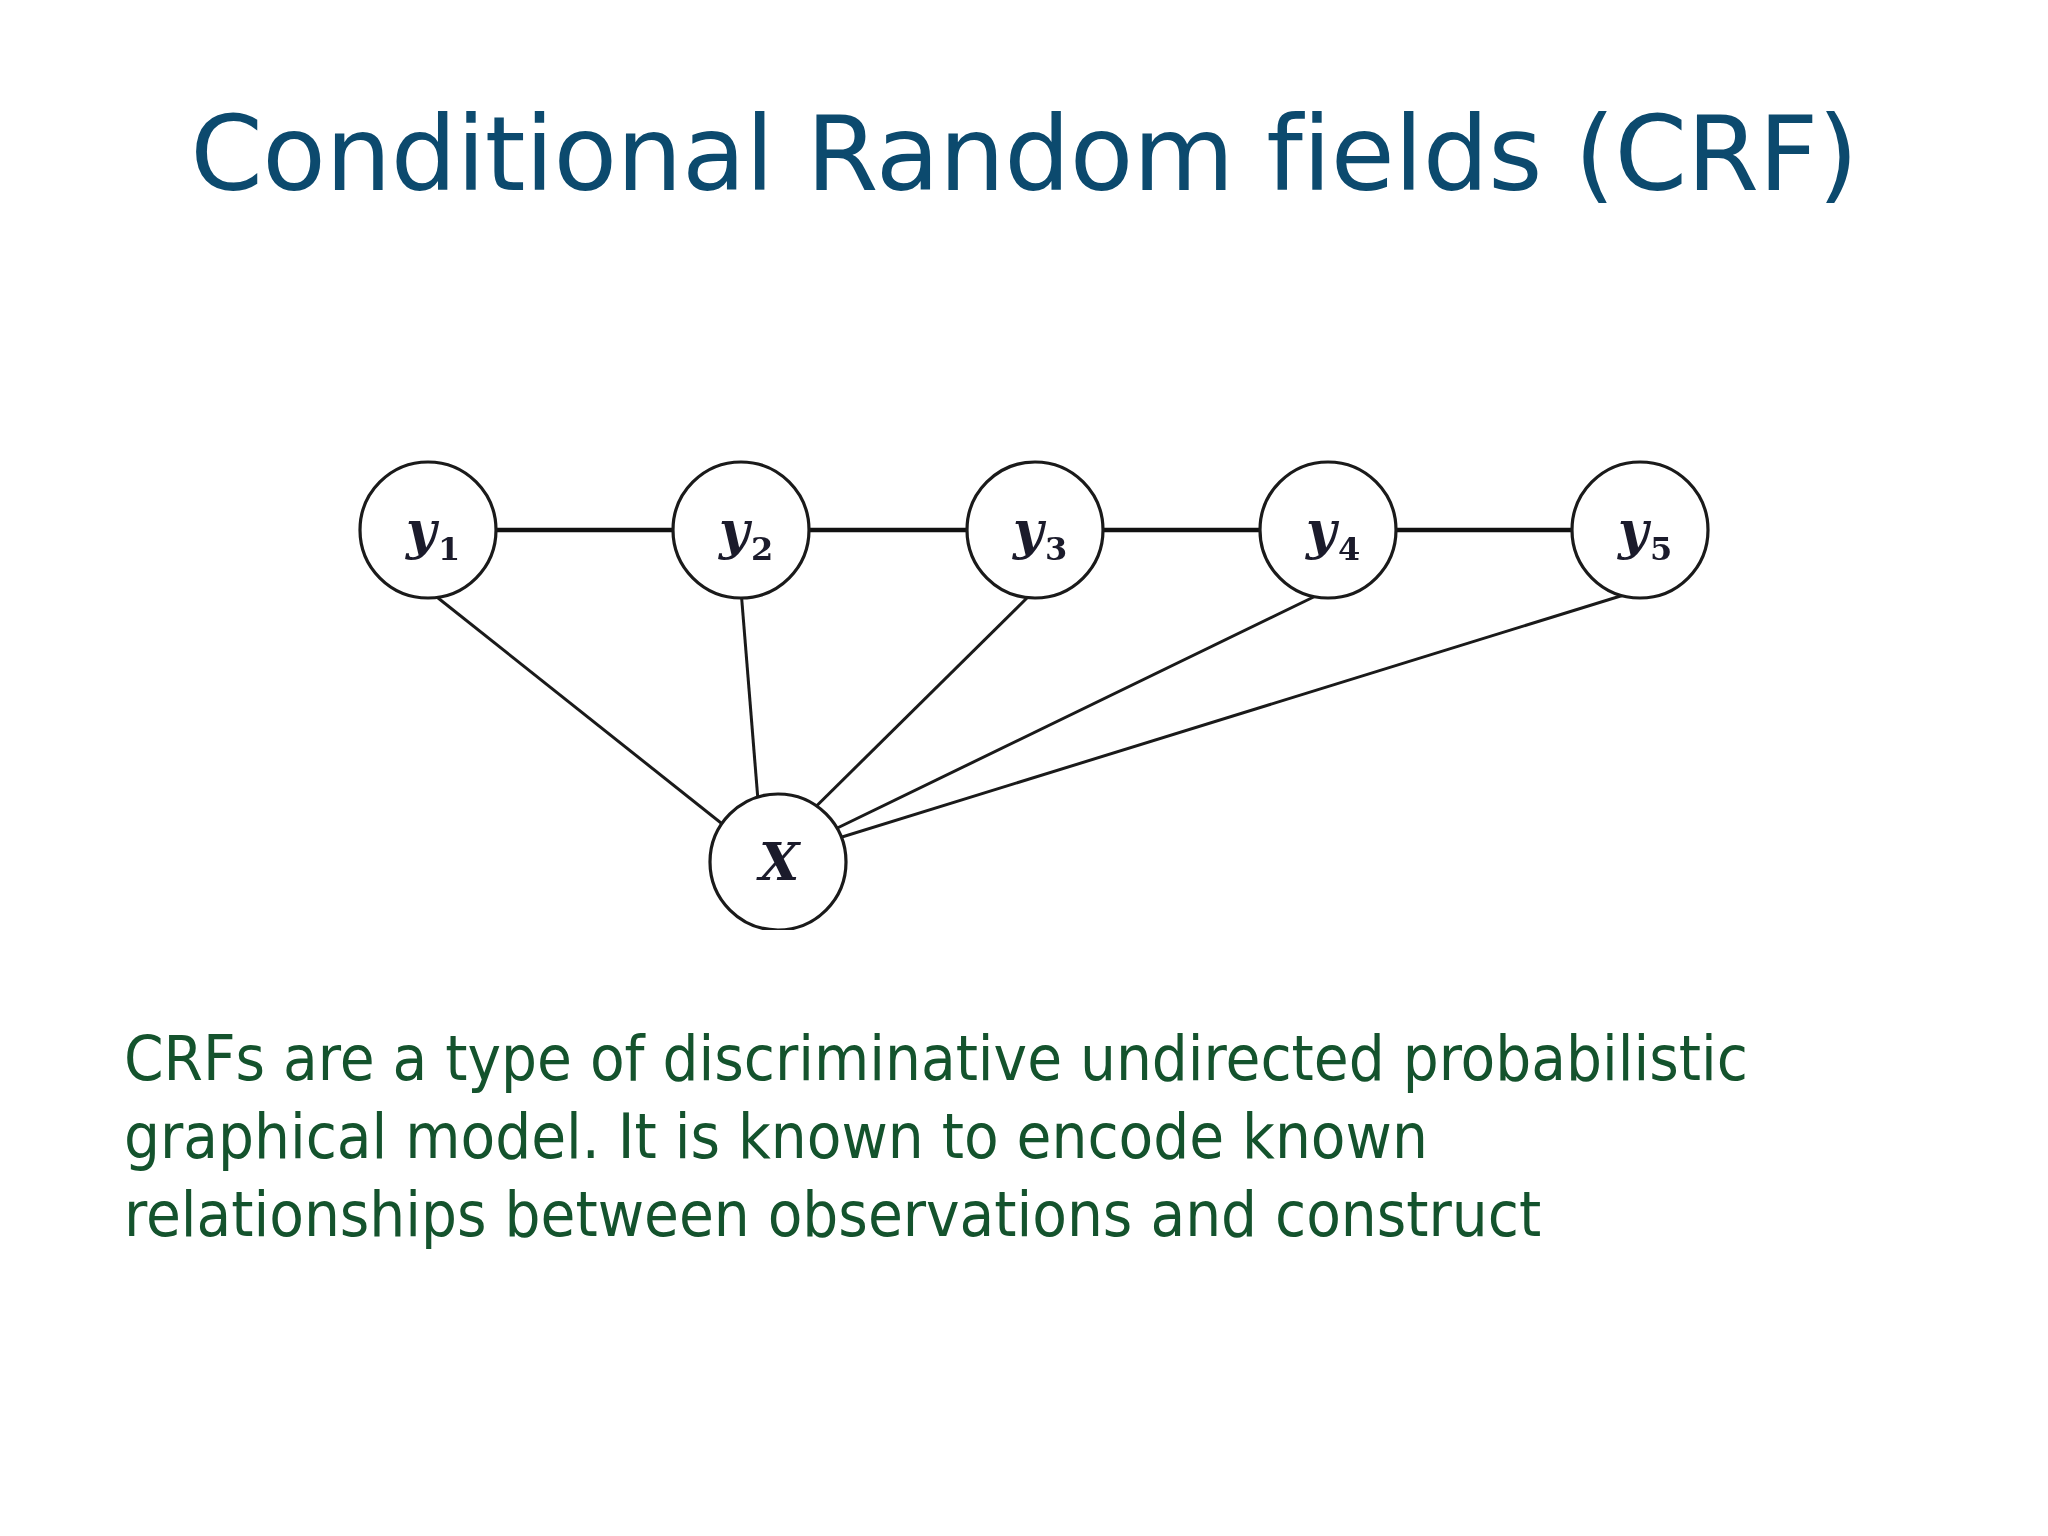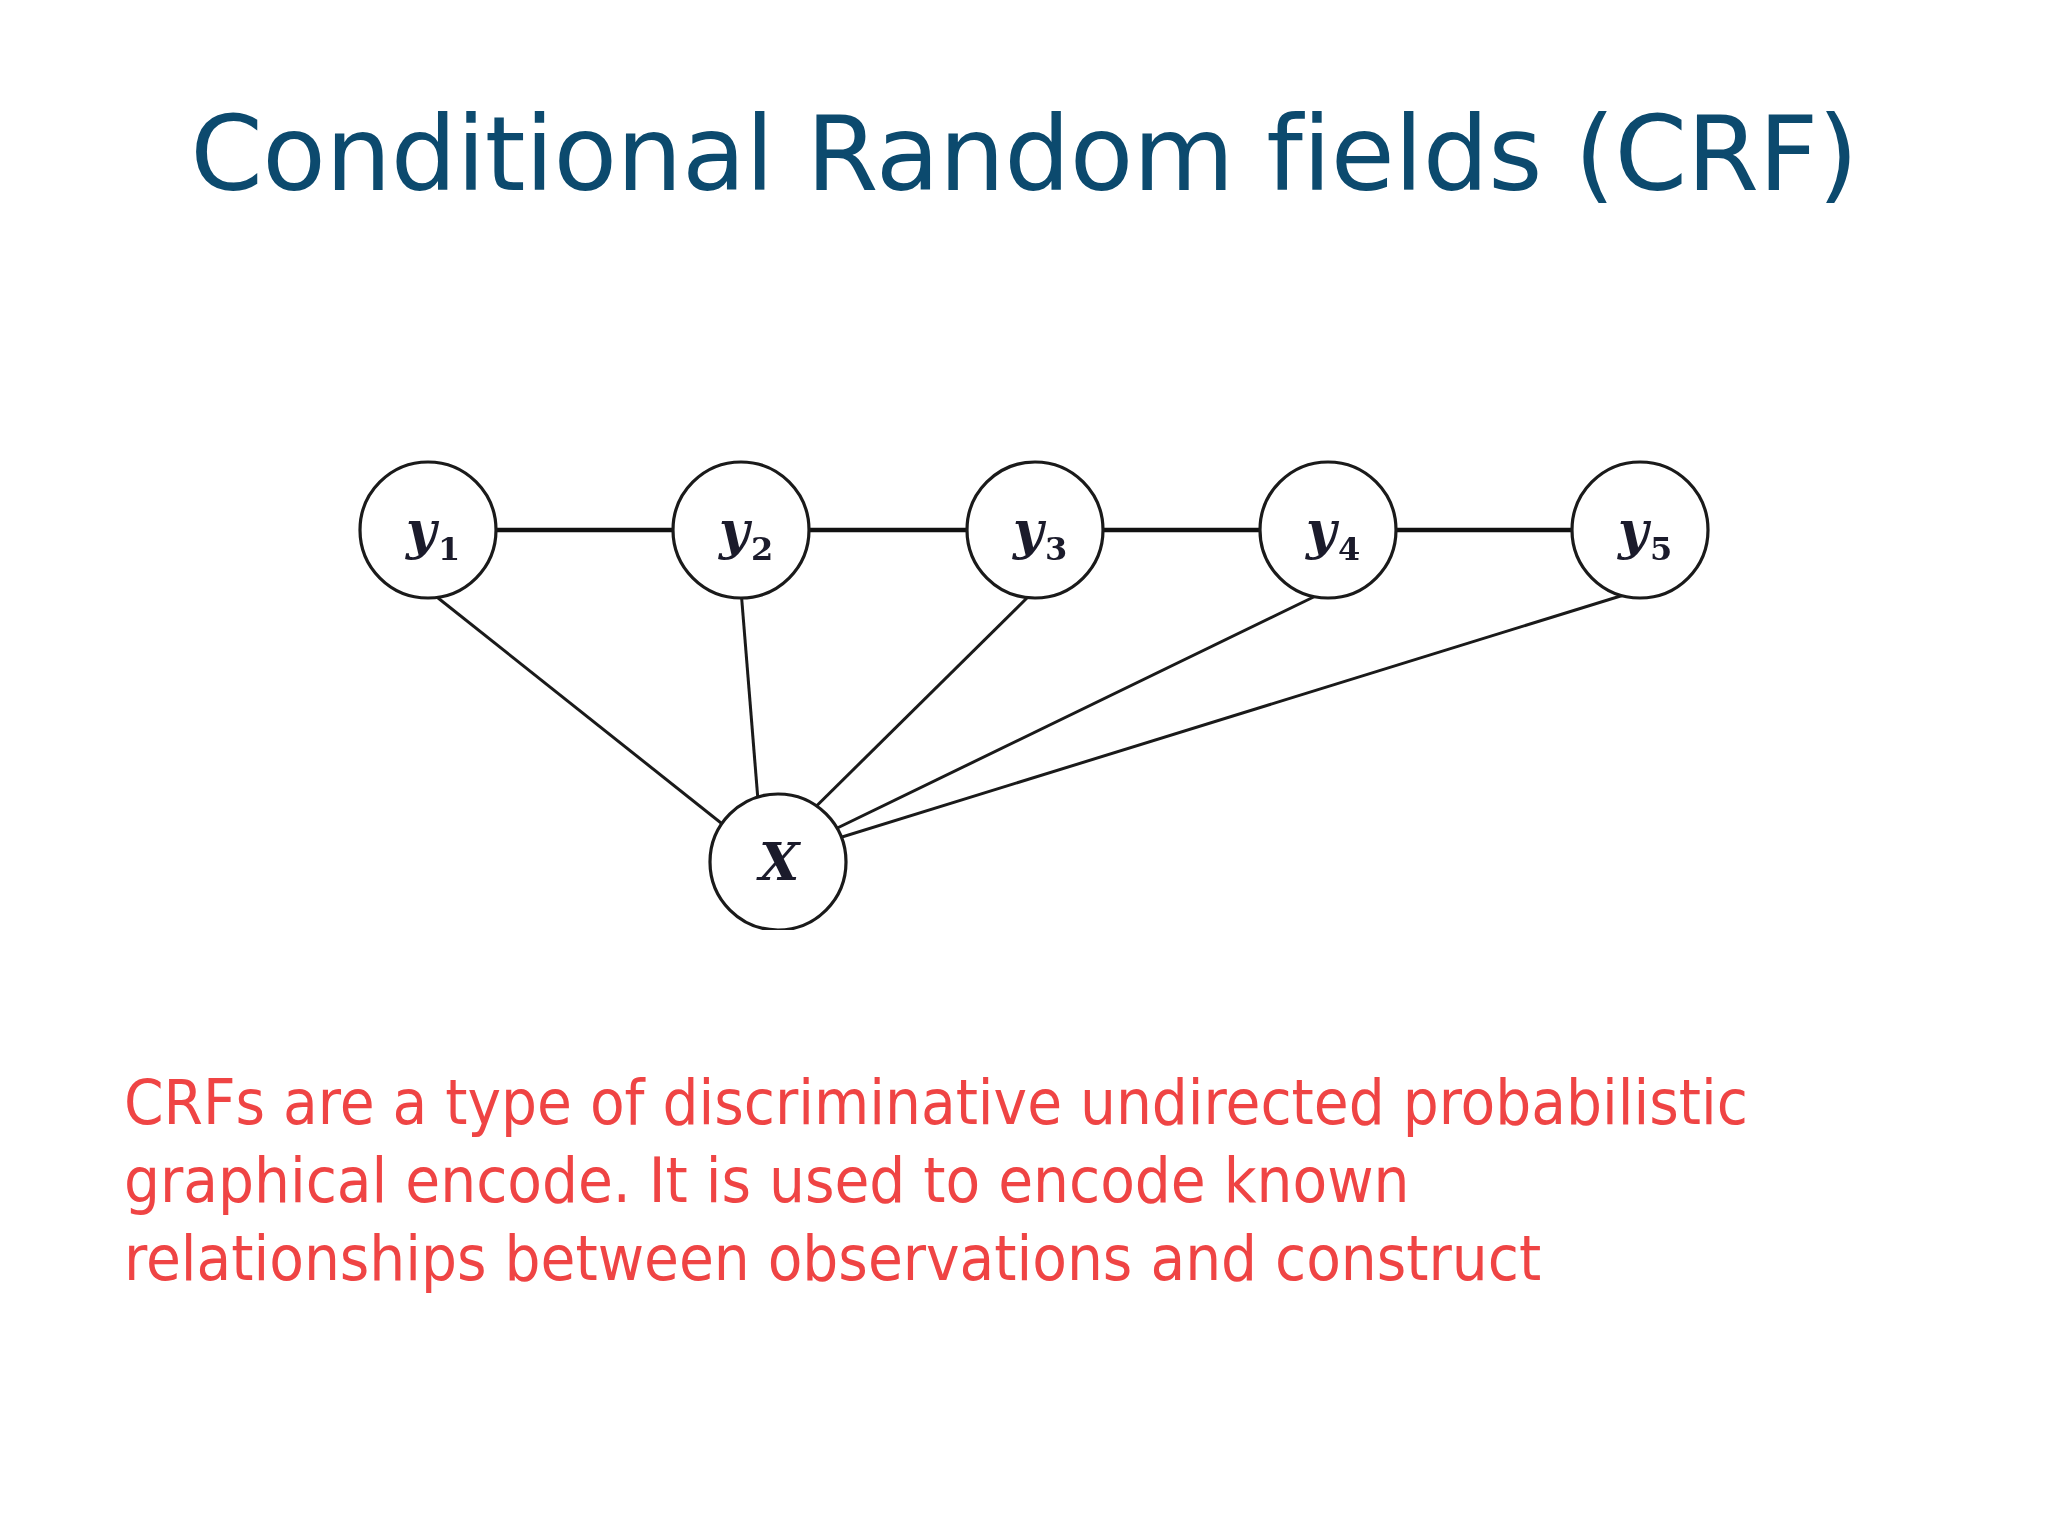--- a/index.html
+++ b/index.html
@@ -84,24 +84,23 @@
 
   
   .body-text {
     position: absolute;
     left: 124px;
     top: 1020px;
     width: 1830px;
     font-family: "DejaVu Sans Condensed", "Liberation Sans Narrow", "Liberation Sans", sans-serif;
     font-size: 63px;
     line-height: 78px;
-    color: #ef4444;
+    color: #14532d;
     font-weight: 400;
     letter-spacing: 0px;
-    margin-top: 44px;
   }
   .body-line {
     display: block;
     white-space: nowrap;
   }
 </style>
 </head>
 <body>
 
 <div class="slide">
@@ -159,17 +158,17 @@
       <g>
         <ellipse class="node-ellipse" cx="478" cy="432" rx="68" ry="68"></ellipse>
         <text class="node-label" x="459" y="450">X</text>
       </g>
 
     </svg>
   </div>
 
   <div class="body-text">
     <span class="body-line">CRFs are a type of discriminative undirected probabilistic</span>
-    <span class="body-line">graphical encode. It is used to encode known</span>
+    <span class="body-line">graphical model. It is known to encode known</span>
     <span class="body-line">relationships between observations and construct</span>
   </div>
 
 </div>
 
 </body></html>

